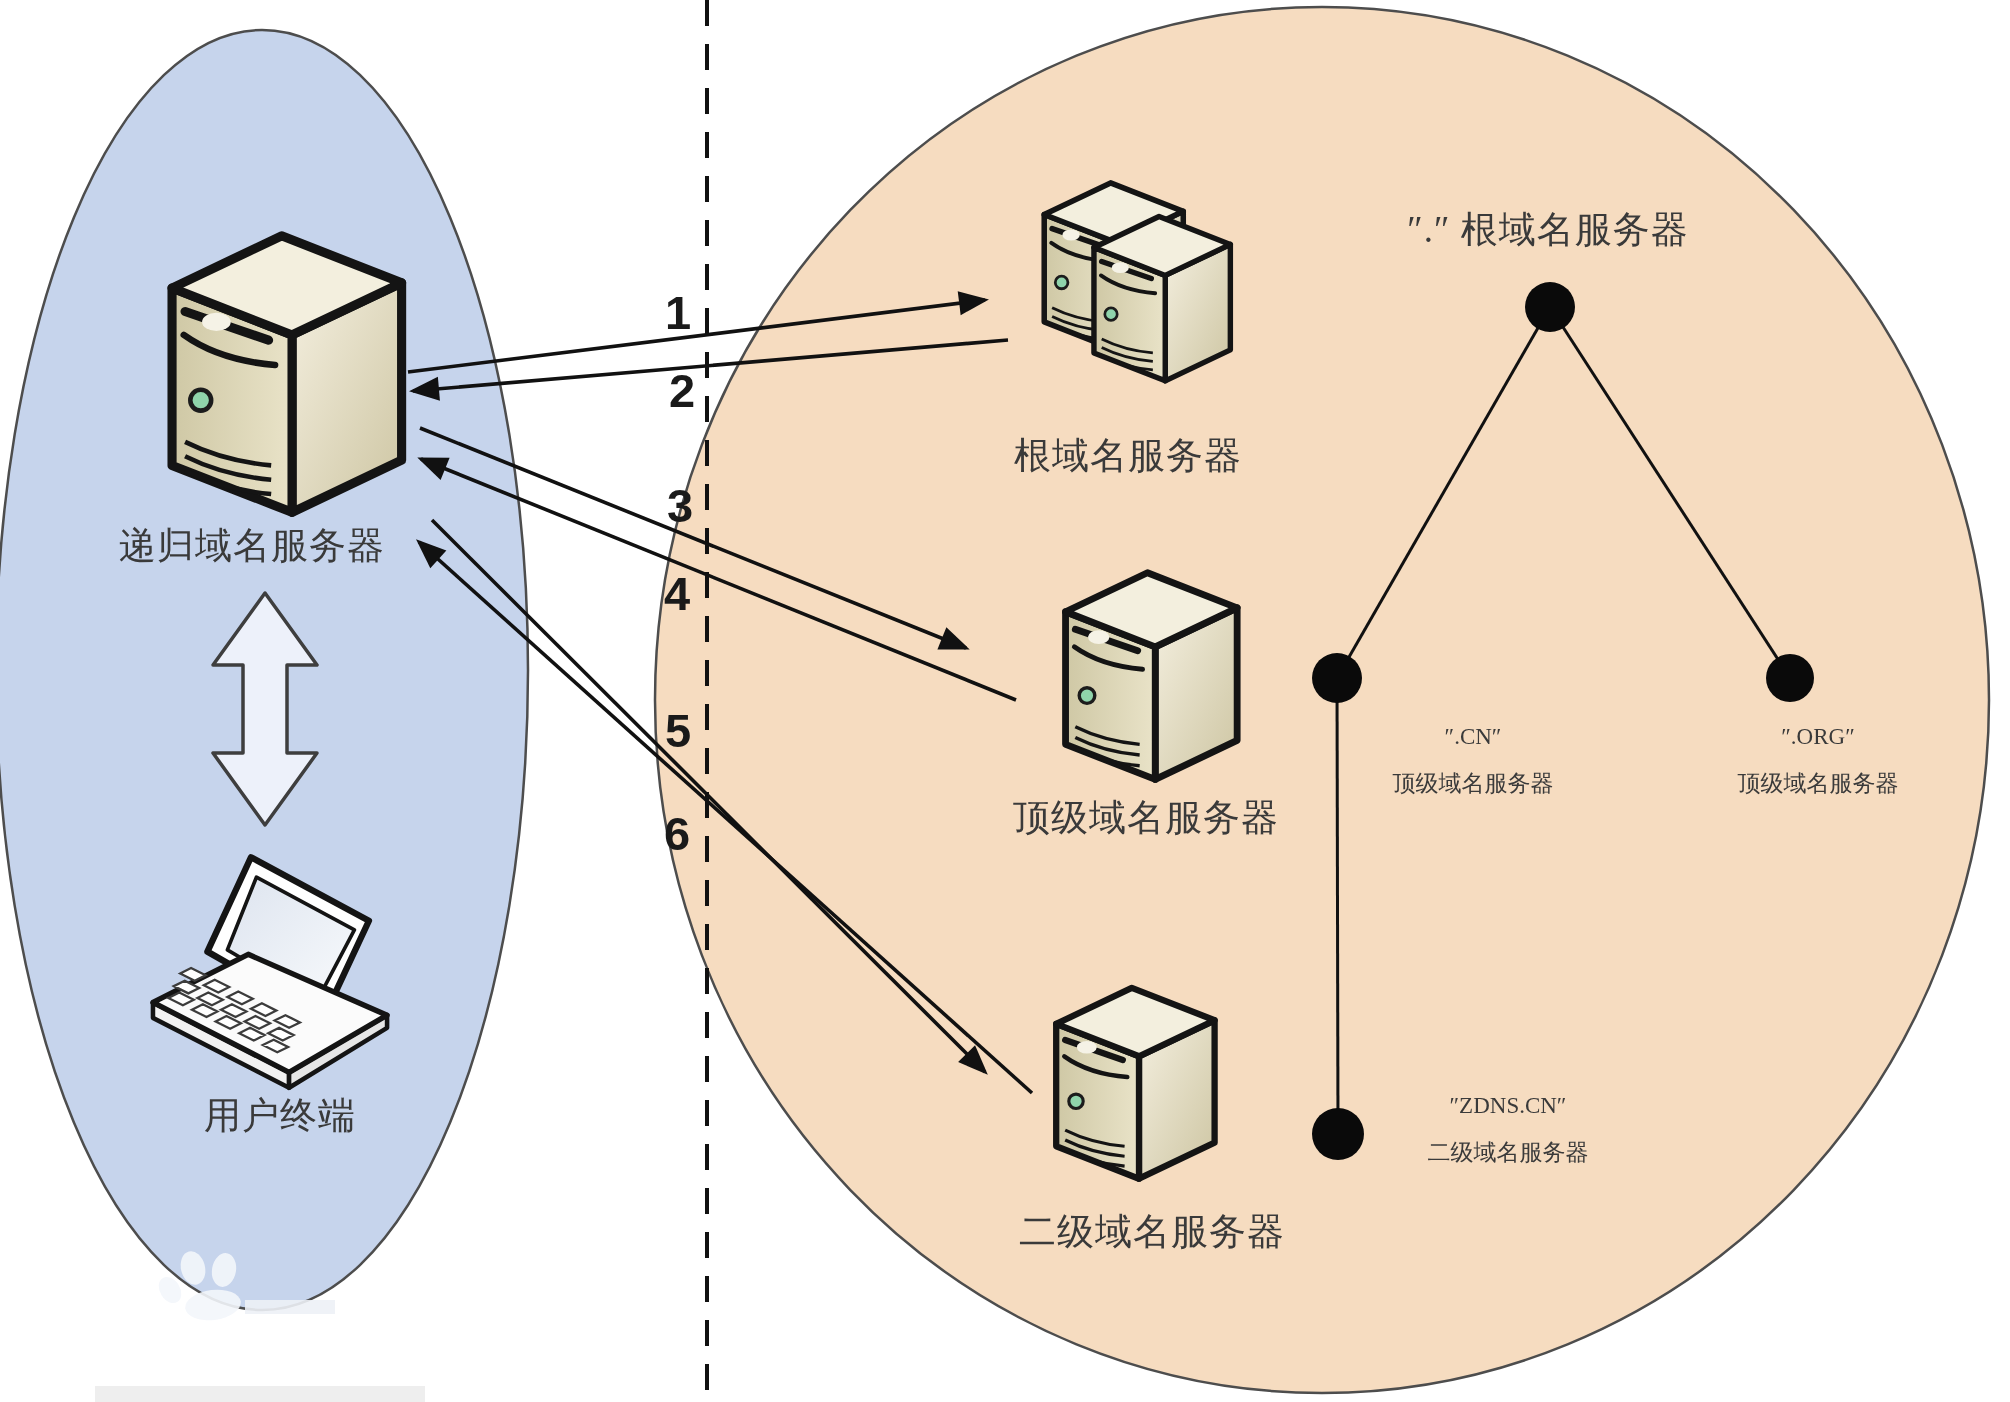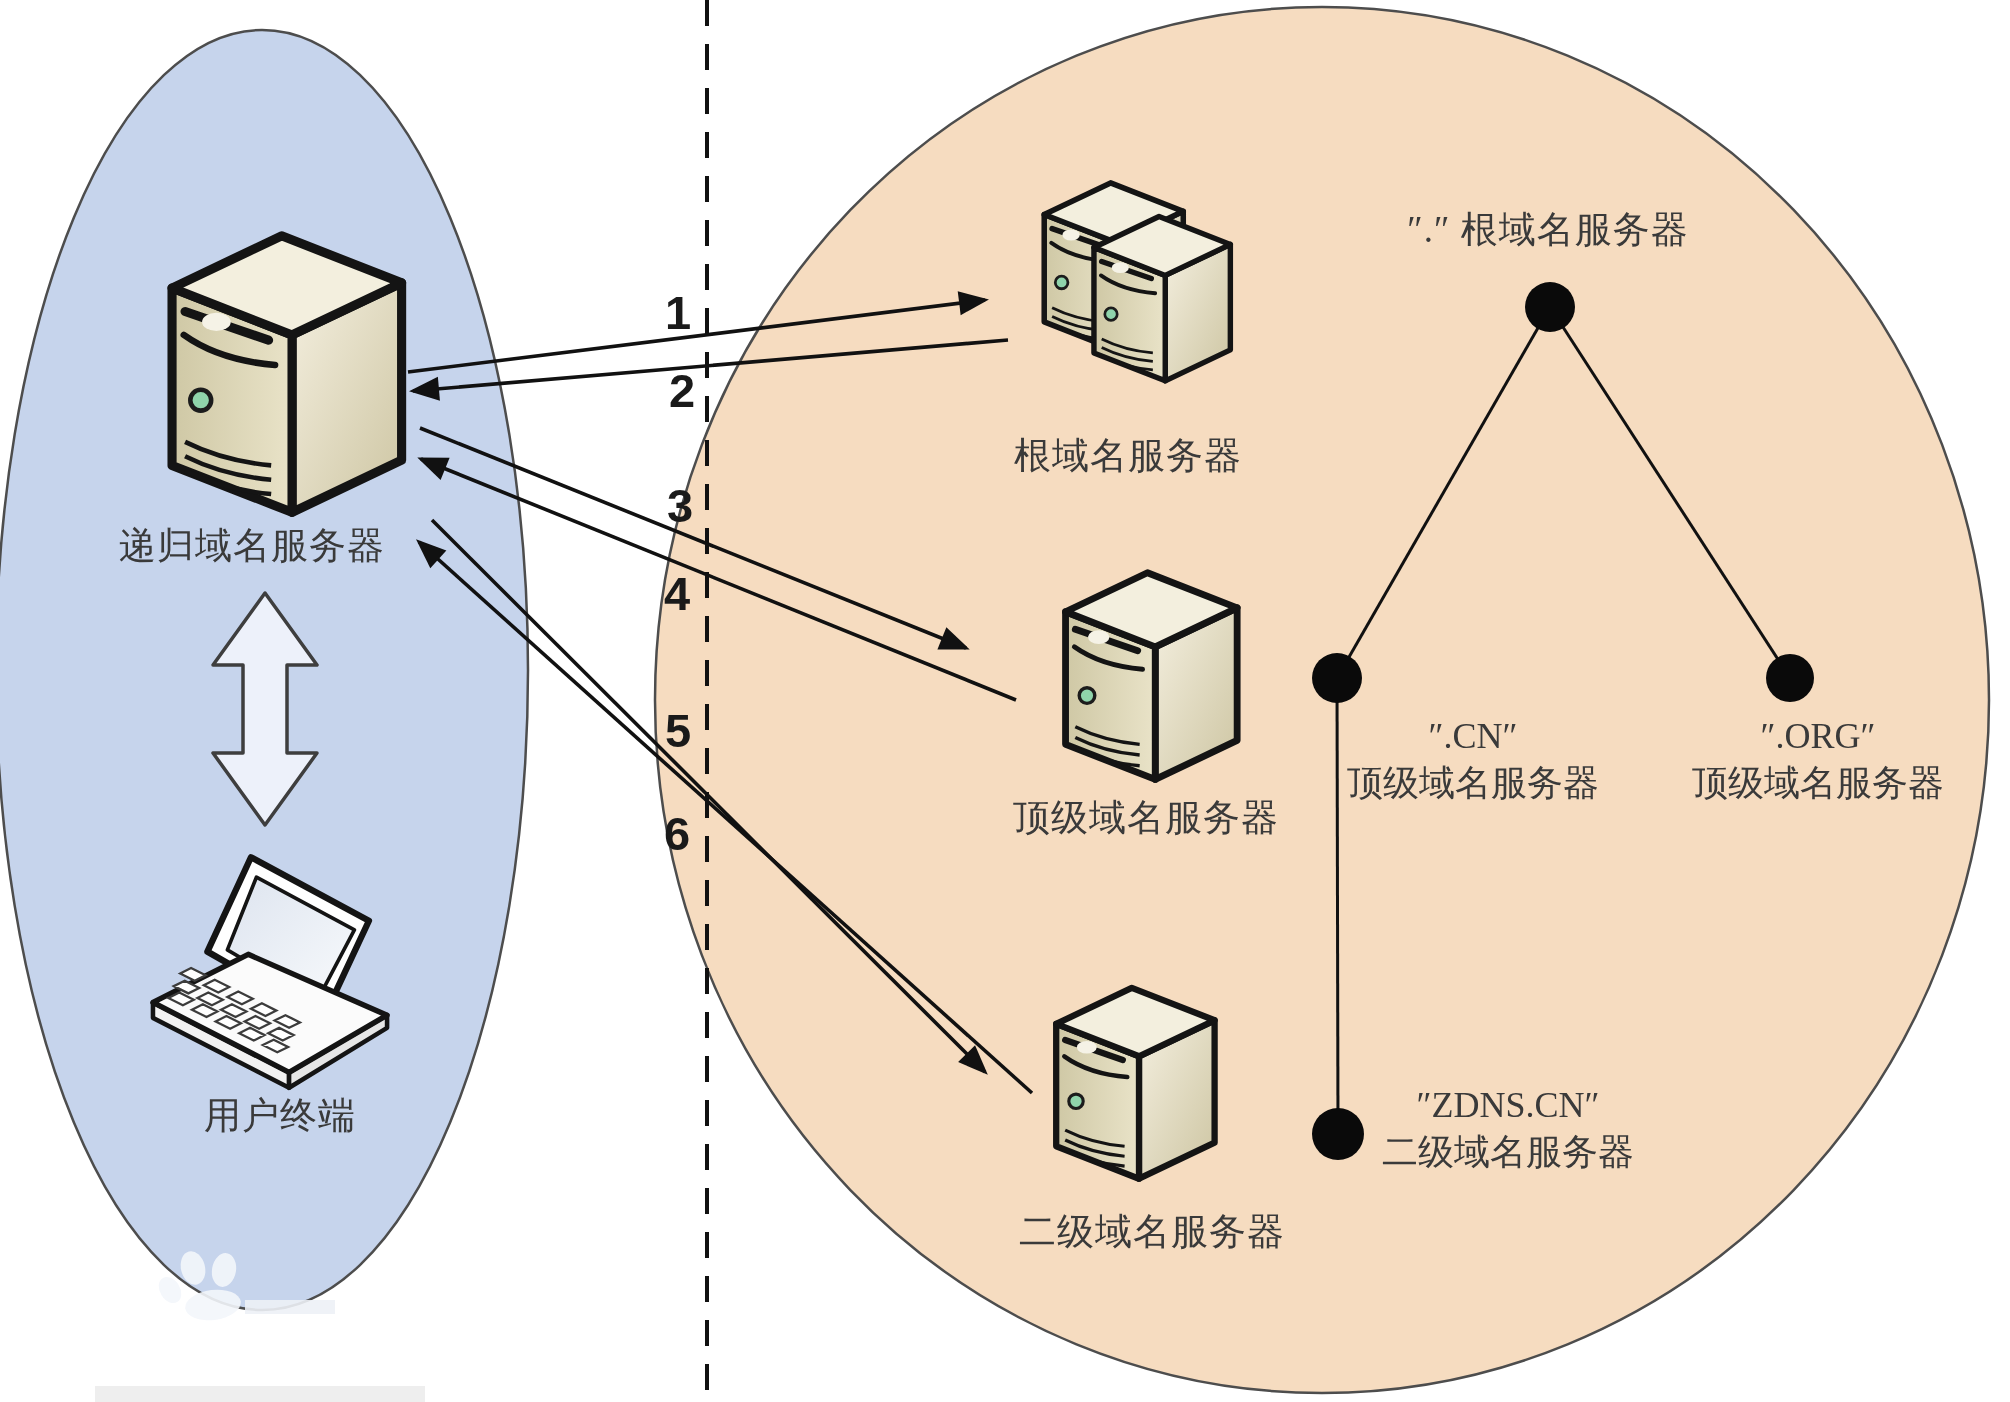--- a/index.html
+++ b/index.html
@@ -16,21 +16,21 @@
     transform:translate(-50%,-50%);
     font-size:37px;
     color:#3a3a3a;
     white-space:nowrap;
     text-align:left;
     letter-spacing:1px;
   }
   .lbl2{
     position:absolute;
     transform:translate(-50%,-50%);
-    font-size:36px;
+    font-size:23px;
     color:#3a3a3a;
     white-space:nowrap;
     text-align:center;
     line-height:47px;
   }
   .num{
     position:absolute;
     transform:translate(-50%,-50%);
     font-family:"Liberation Sans","DejaVu Sans",sans-serif;
     font-weight:700;

